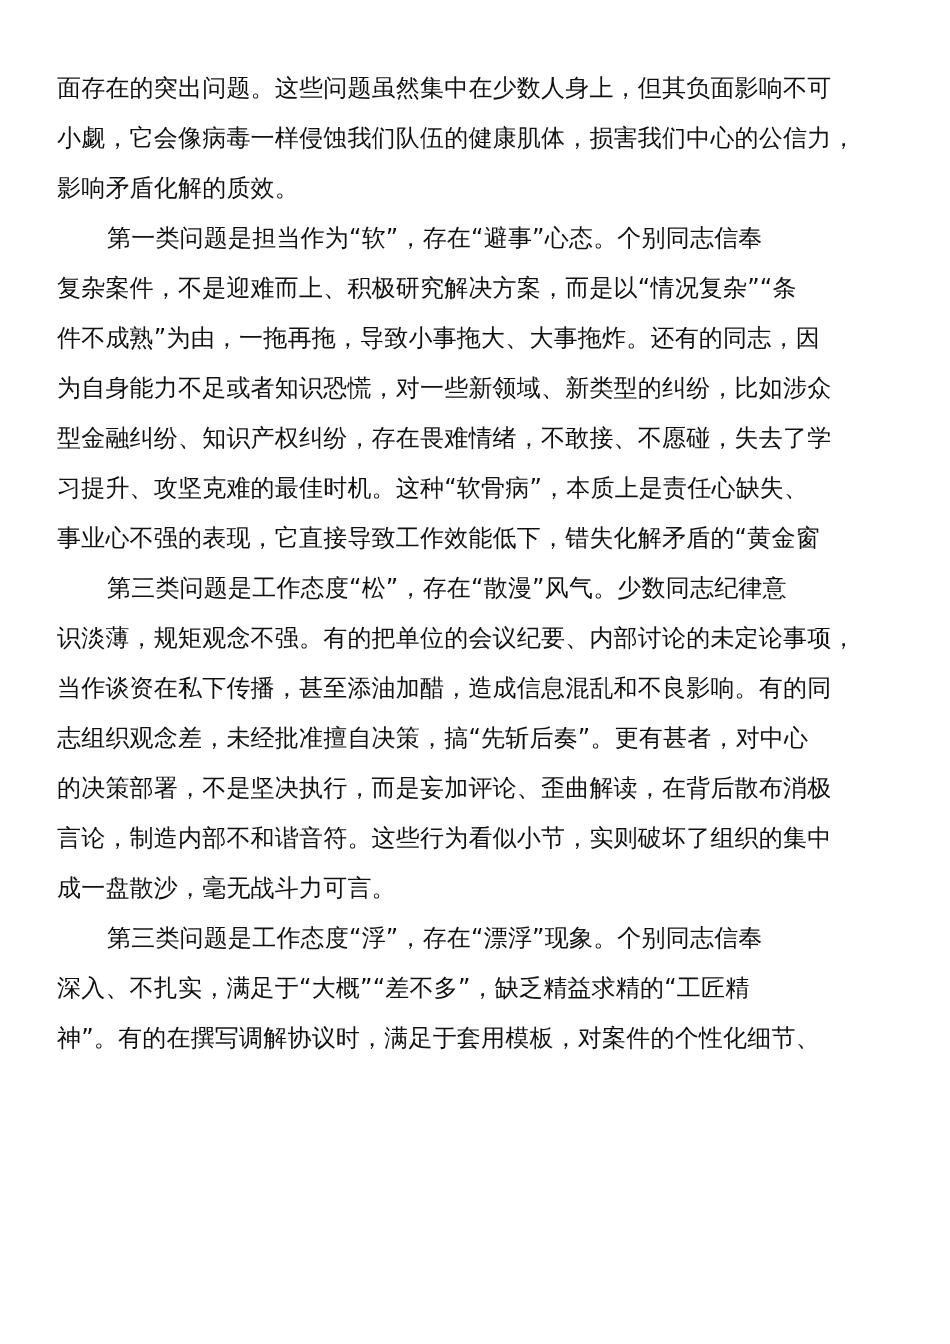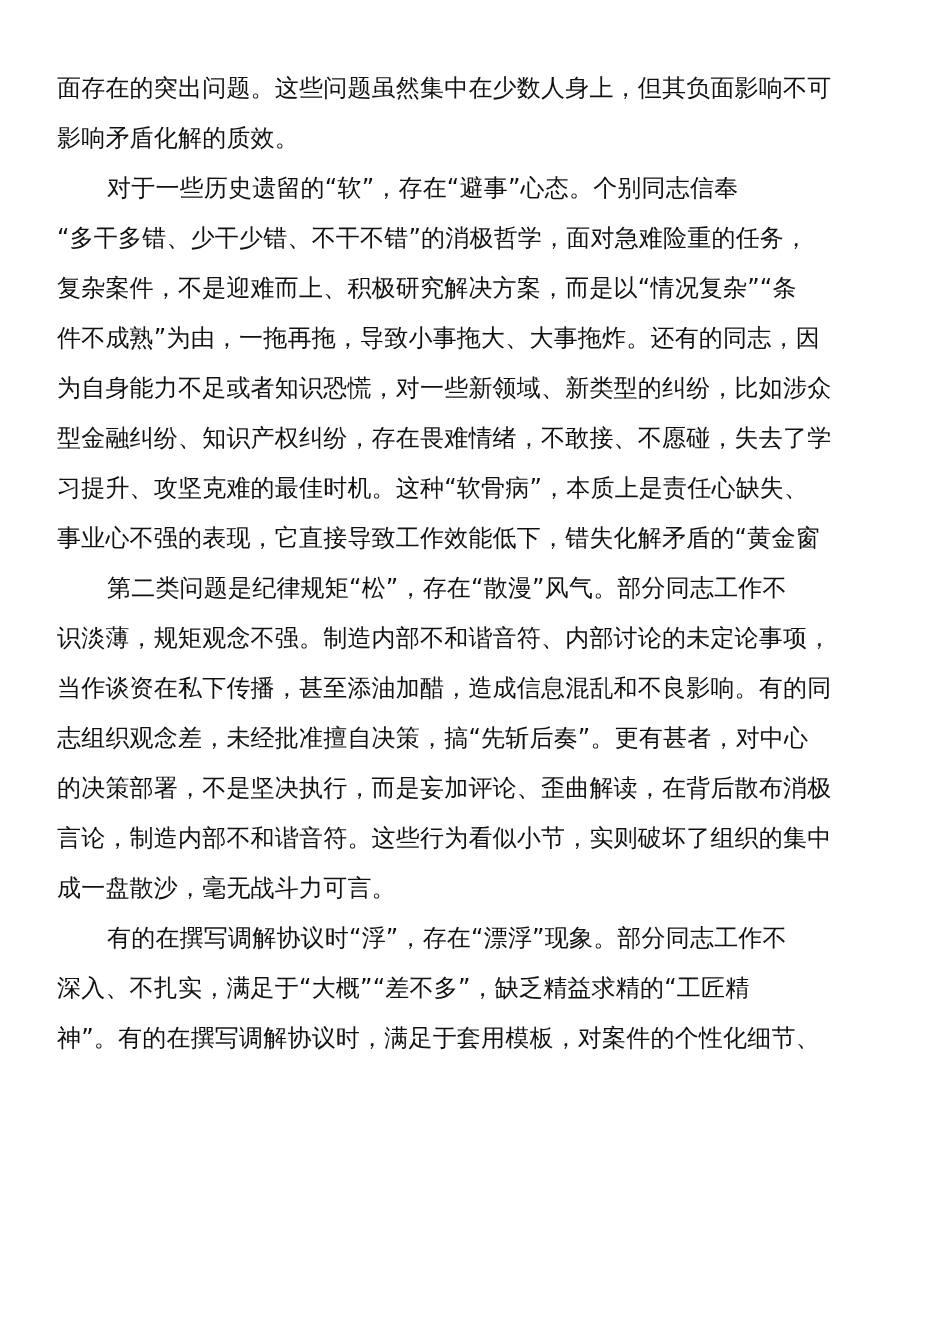--- a/index.html
+++ b/index.html
@@ -40,37 +40,37 @@
       padding-left: 50px;
     }
   </style>
 </head>
 <body>
 
 <div class="page">
   <div class="doc-body">
 
     <div class="line">面存在的突出问题。这些问题虽然集中在少数人身上，但其负面影响不可</div>
+    <div class="line">小觑，它会像病毒一样侵蚀我们队伍的健康肌体，损害我们中心的公信力，</div>
     <div class="line">影响矛盾化解的质效。</div>
 
-    <div class="line indent">对于一些历史遗留的“软”，存在“避事”心态。个别同志信奉</div>
-    <div class="line">“多干多错、少干少错、不干不错”的消极哲学，面对急难险重的任务，</div>
+    <div class="line indent">第一类问题是担当作为“软”，存在“避事”心态。个别同志信奉</div>
     <div class="line">复杂案件，不是迎难而上、积极研究解决方案，而是以“情况复杂”“条</div>
     <div class="line">件不成熟”为由，一拖再拖，导致小事拖大、大事拖炸。还有的同志，因</div>
     <div class="line">为自身能力不足或者知识恐慌，对一些新领域、新类型的纠纷，比如涉众</div>
     <div class="line">型金融纠纷、知识产权纠纷，存在畏难情绪，不敢接、不愿碰，失去了学</div>
     <div class="line">习提升、攻坚克难的最佳时机。这种“软骨病”，本质上是责任心缺失、</div>
     <div class="line">事业心不强的表现，它直接导致工作效能低下，错失化解矛盾的“黄金窗</div>
 
-    <div class="line indent">第二类问题是纪律规矩“松”，存在“散漫”风气。部分同志工作不</div>
-    <div class="line">识淡薄，规矩观念不强。制造内部不和谐音符、内部讨论的未定论事项，</div>
+    <div class="line indent">第三类问题是工作态度“松”，存在“散漫”风气。少数同志纪律意</div>
+    <div class="line">识淡薄，规矩观念不强。有的把单位的会议纪要、内部讨论的未定论事项，</div>
     <div class="line">当作谈资在私下传播，甚至添油加醋，造成信息混乱和不良影响。有的同</div>
     <div class="line">志组织观念差，未经批准擅自决策，搞“先斩后奏”。更有甚者，对中心</div>
     <div class="line">的决策部署，不是坚决执行，而是妄加评论、歪曲解读，在背后散布消极</div>
     <div class="line">言论，制造内部不和谐音符。这些行为看似小节，实则破坏了组织的集中</div>
     <div class="line">成一盘散沙，毫无战斗力可言。</div>
 
-    <div class="line indent">有的在撰写调解协议时“浮”，存在“漂浮”现象。部分同志工作不</div>
+    <div class="line indent">第三类问题是工作态度“浮”，存在“漂浮”现象。个别同志信奉</div>
     <div class="line">深入、不扎实，满足于“大概”“差不多”，缺乏精益求精的“工匠精</div>
     <div class="line">神”。有的在撰写调解协议时，满足于套用模板，对案件的个性化细节、</div>
 
   </div>
 </div>
 
 </body></html>

